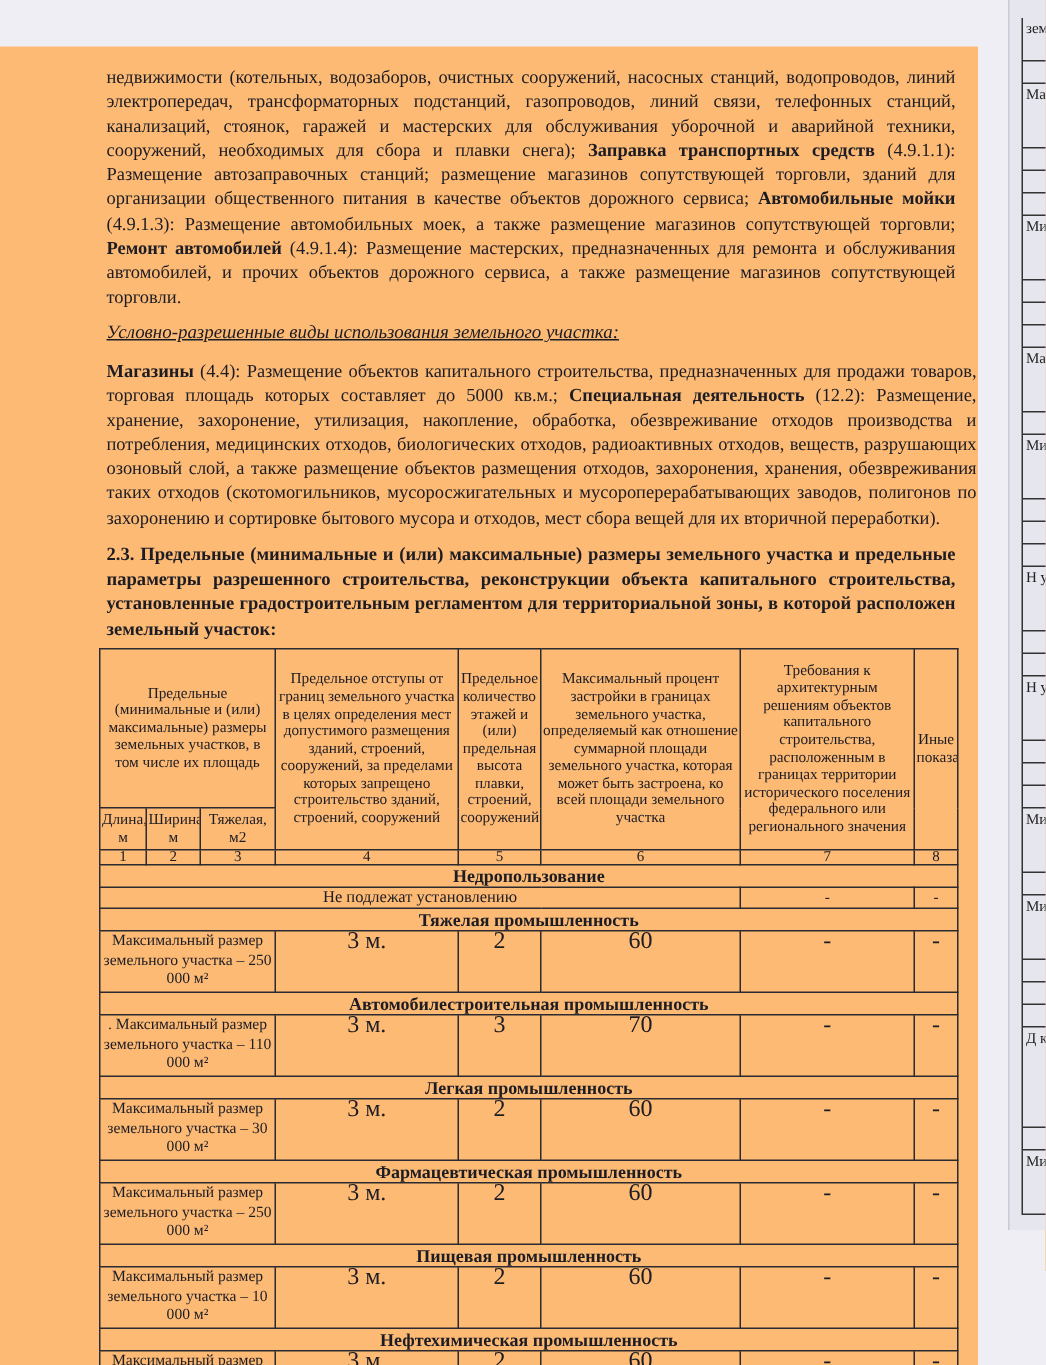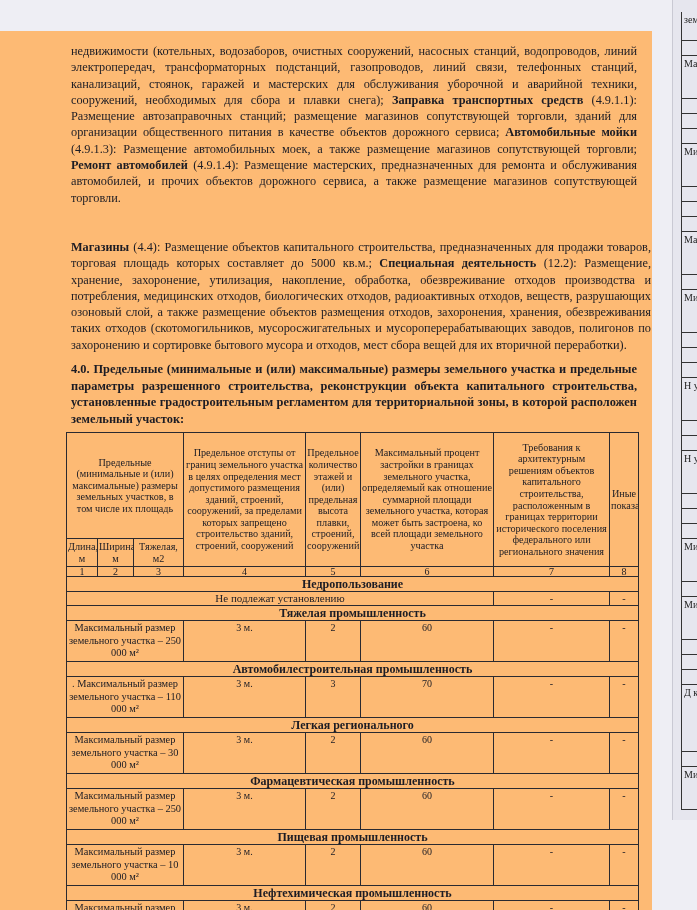--- a/index.html
+++ b/index.html
@@ -30,42 +30,43 @@
     border-collapse:collapse; table-layout:fixed;
     font-size:10.2px; line-height:11.6px;
   }
   table.params td, table.params th {
     border:1px solid #2a2a30; text-align:center; vertical-align:middle;
     padding:0 1px; font-weight:normal; overflow:hidden;
   }
   table.params th.hdr { vertical-align:middle; }
   table.params td.sect { font-weight:bold; font-size:12px; line-height:14px; height:14px; }
   table.params td.num { height:9px; font-size:10px; line-height:9px; }
-  table.params td.top { vertical-align:top; font-size:10px; line-height:14px; }
+  table.params td.top { vertical-align:top; font-size:16px; line-height:14px; }
   table.params td.cellL { font-size:10.4px; line-height:12.8px; height:40px; }
 </style>
 </head>
 <body>
 
 <div class="page">
 
   <div class="text-block" style="top:12px;">
     <p>
       <span>недвижимости (котельных, водозаборов, очистных сооружений, насосных станций, водопроводов, линий электропередач, трансформаторных подстанций, газопроводов, линий связи, телефонных станций, канализаций, стоянок, гаражей и мастерских для обслуживания уборочной и аварийной техники, сооружений, необходимых для сбора и плавки снега); </span><span class="b">Заправка транспортных средств</span><span> (4.9.1.1): Размещение автозаправочных станций; размещение магазинов сопутствующей торговли, зданий для организации общественного питания в качестве объектов дорожного сервиса; </span><span class="b">Автомобильные мойки</span><span> (4.9.1.3): Размещение автомобильных моек, а также размещение магазинов сопутствующей торговли; </span><span class="b">Ремонт автомобилей</span><span> (4.9.1.4): Размещение мастерских, предназначенных для ремонта и обслуживания автомобилей, и прочих объектов дорожного сервиса, а также размещение магазинов сопутствующей торговли.</span>
     </p>
   </div>
 
+  <div class="heading-u">Условно-разрешенные виды использования земельного участка:</div>
 
   <div class="text-block" style="top:208px; width:580px;">
     <p>
       <span class="b">Магазины</span><span> (4.4): Размещение объектов капитального строительства, предназначенных для продажи товаров, торговая площадь которых составляет до 5000 кв.м.; </span><span class="b">Специальная деятельность</span><span> (12.2): Размещение, хранение, захоронение, утилизация, накопление, обработка, обезвреживание отходов производства и потребления, медицинских отходов, биологических отходов, радиоактивных отходов, веществ, разрушающих озоновый слой, а также размещение объектов размещения отходов, захоронения, хранения, обезвреживания таких отходов (скотомогильников, мусоросжигательных и мусороперерабатывающих заводов, полигонов по захоронению и сортировке бытового мусора и отходов, мест сбора вещей для их вторичной переработки).</span>
     </p>
   </div>
 
-  <div class="section-title">4.0. Предельные (минимальные и (или) максимальные) размеры земельного участка и предельные параметры разрешенного строительства, реконструкции объекта капитального строительства, установленные градостроительным регламентом для территориальной зоны, в которой расположен земельный участок:</div>
+  <div class="section-title">2.3. Предельные (минимальные и (или) максимальные) размеры земельного участка и предельные параметры разрешенного строительства, реконструкции объекта капитального строительства, установленные градостроительным регламентом для территориальной зоны, в которой расположен земельный участок:</div>
 
   <table class="params">
     <colgroup>
       <col style="width:31px">
         <col style="width:36px">
         <col style="width:50px">
       <col style="width:122px">
         <col style="width:55px">
         <col style="width:133px">
       <col style="width:116px">
@@ -122,21 +123,21 @@
     <tr>
       <td colspan="3" class="cellL">. Максимальный размер земельного участка – 110 000 м²</td>
       <td class="top">3 м.</td>
       <td class="top">3</td>
       <td class="top">70</td>
       <td class="top">-</td>
       <td class="top">-</td>
     </tr>
 
     <tr>
-          <td class="sect" colspan="8">Легкая регионального</td>
+          <td class="sect" colspan="8">Легкая промышленность</td>
         </tr>
     <tr>
       <td colspan="3" class="cellL">Максимальный размер земельного участка – 30 000 м²</td>
       <td class="top">3 м.</td>
       <td class="top">2</td>
       <td class="top">60</td>
       <td class="top">-</td>
       <td class="top">-</td>
     </tr>
 

